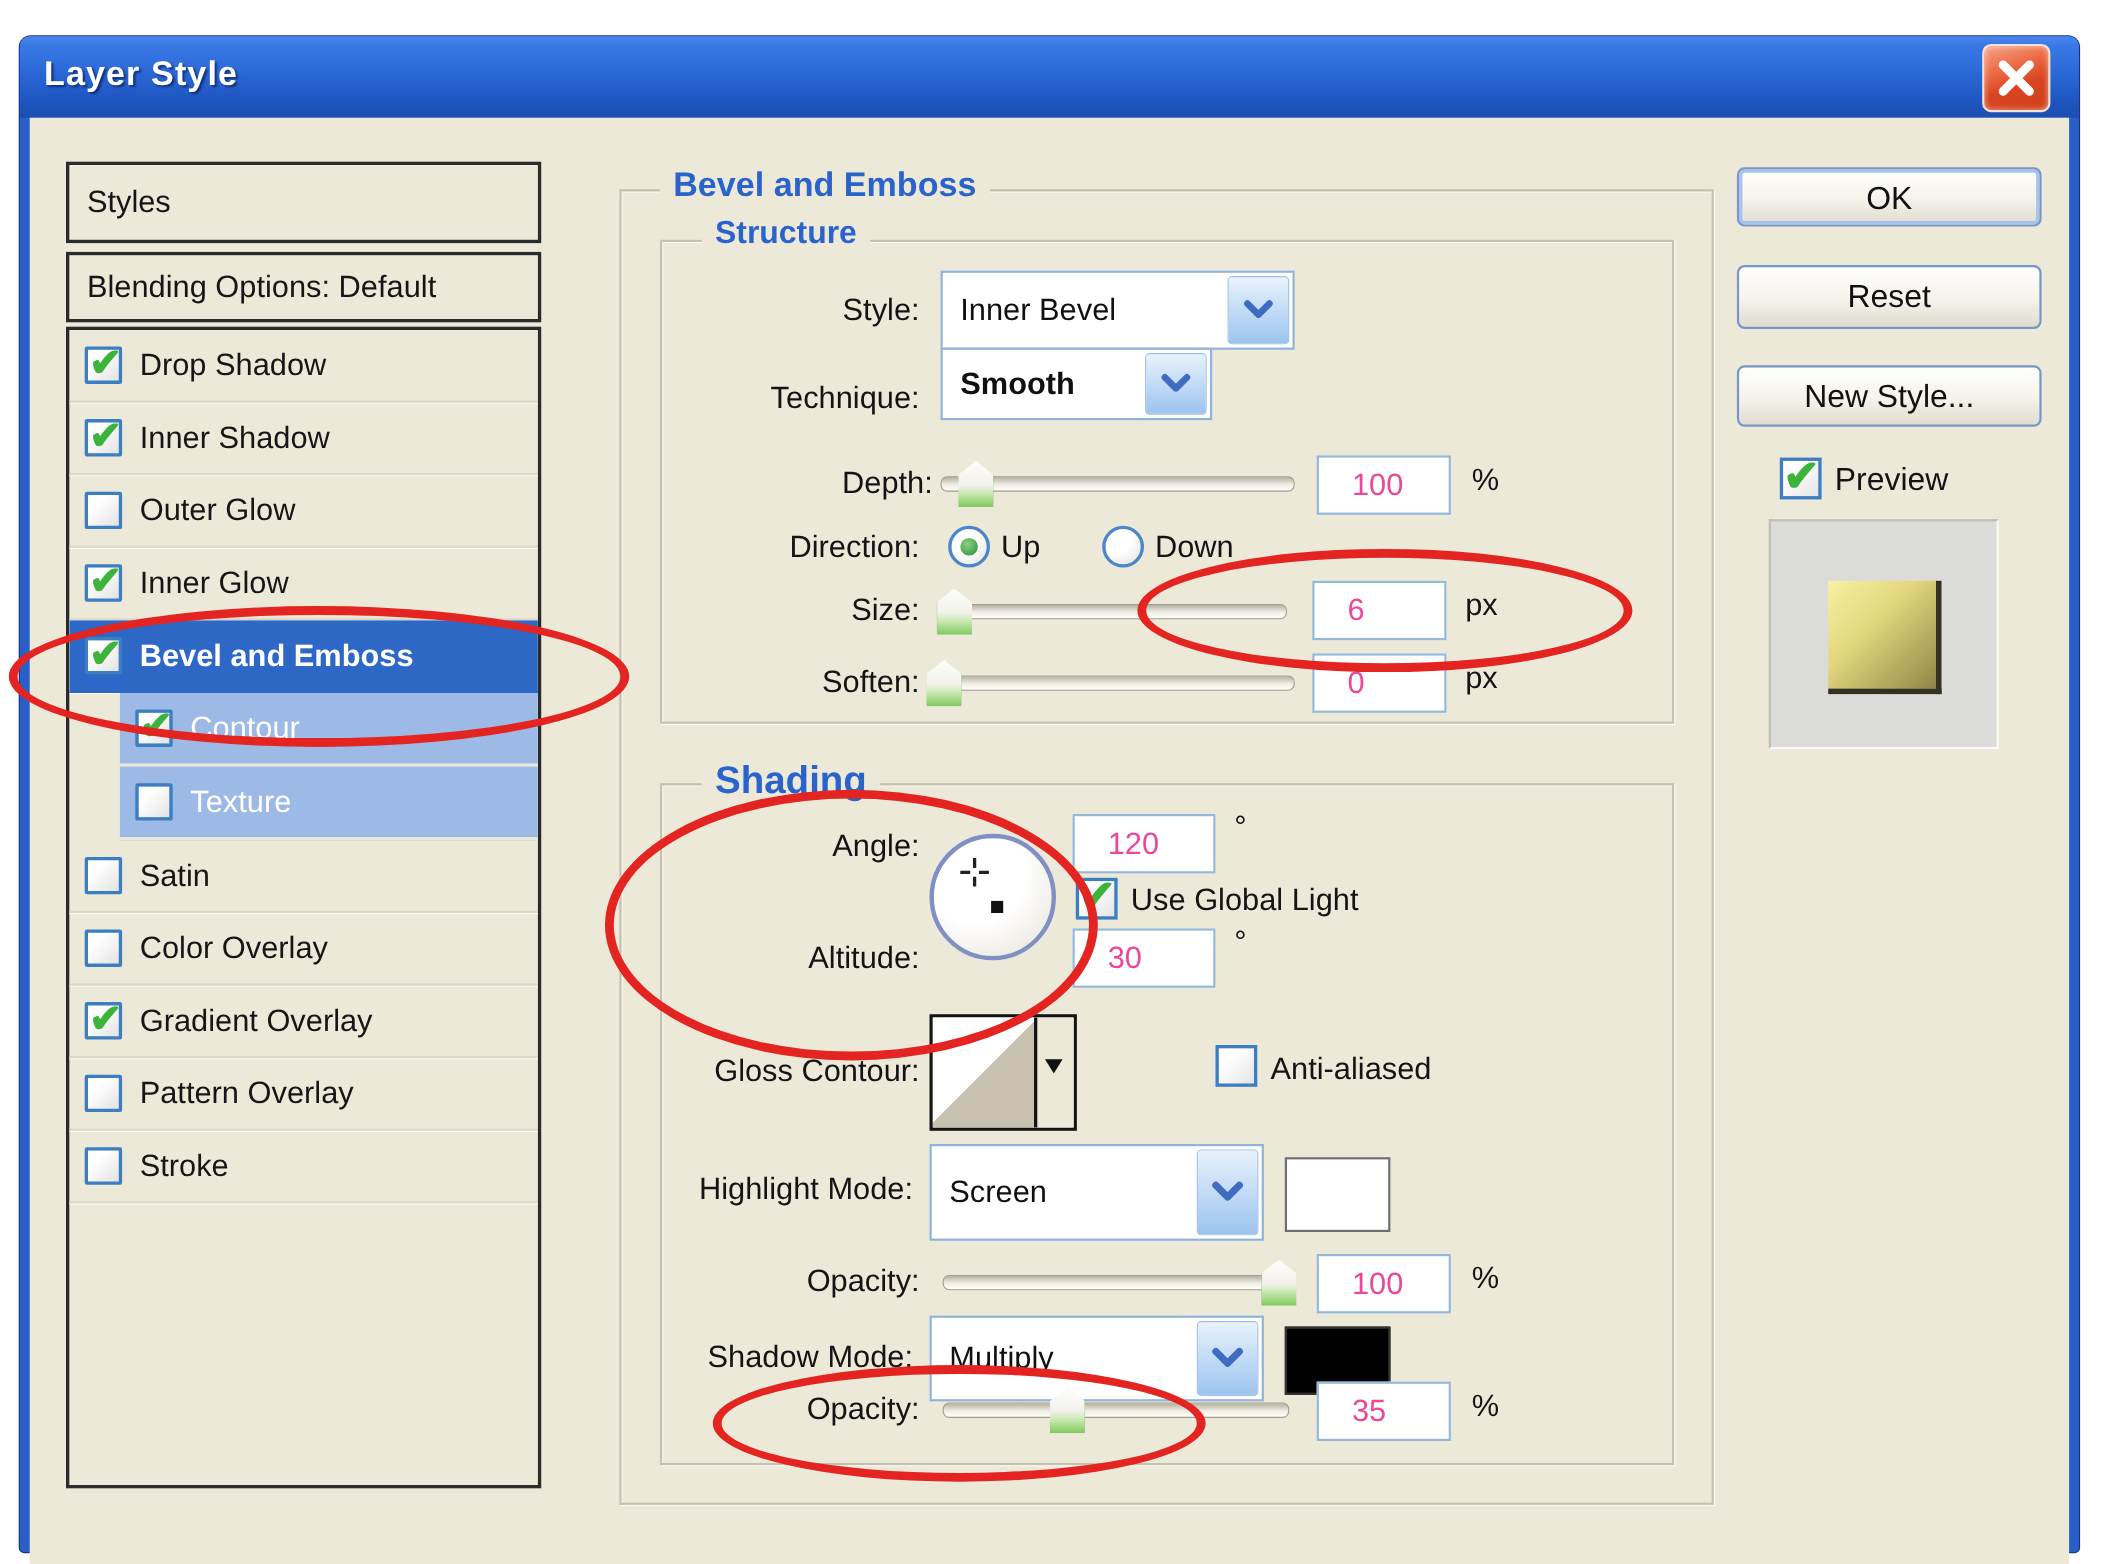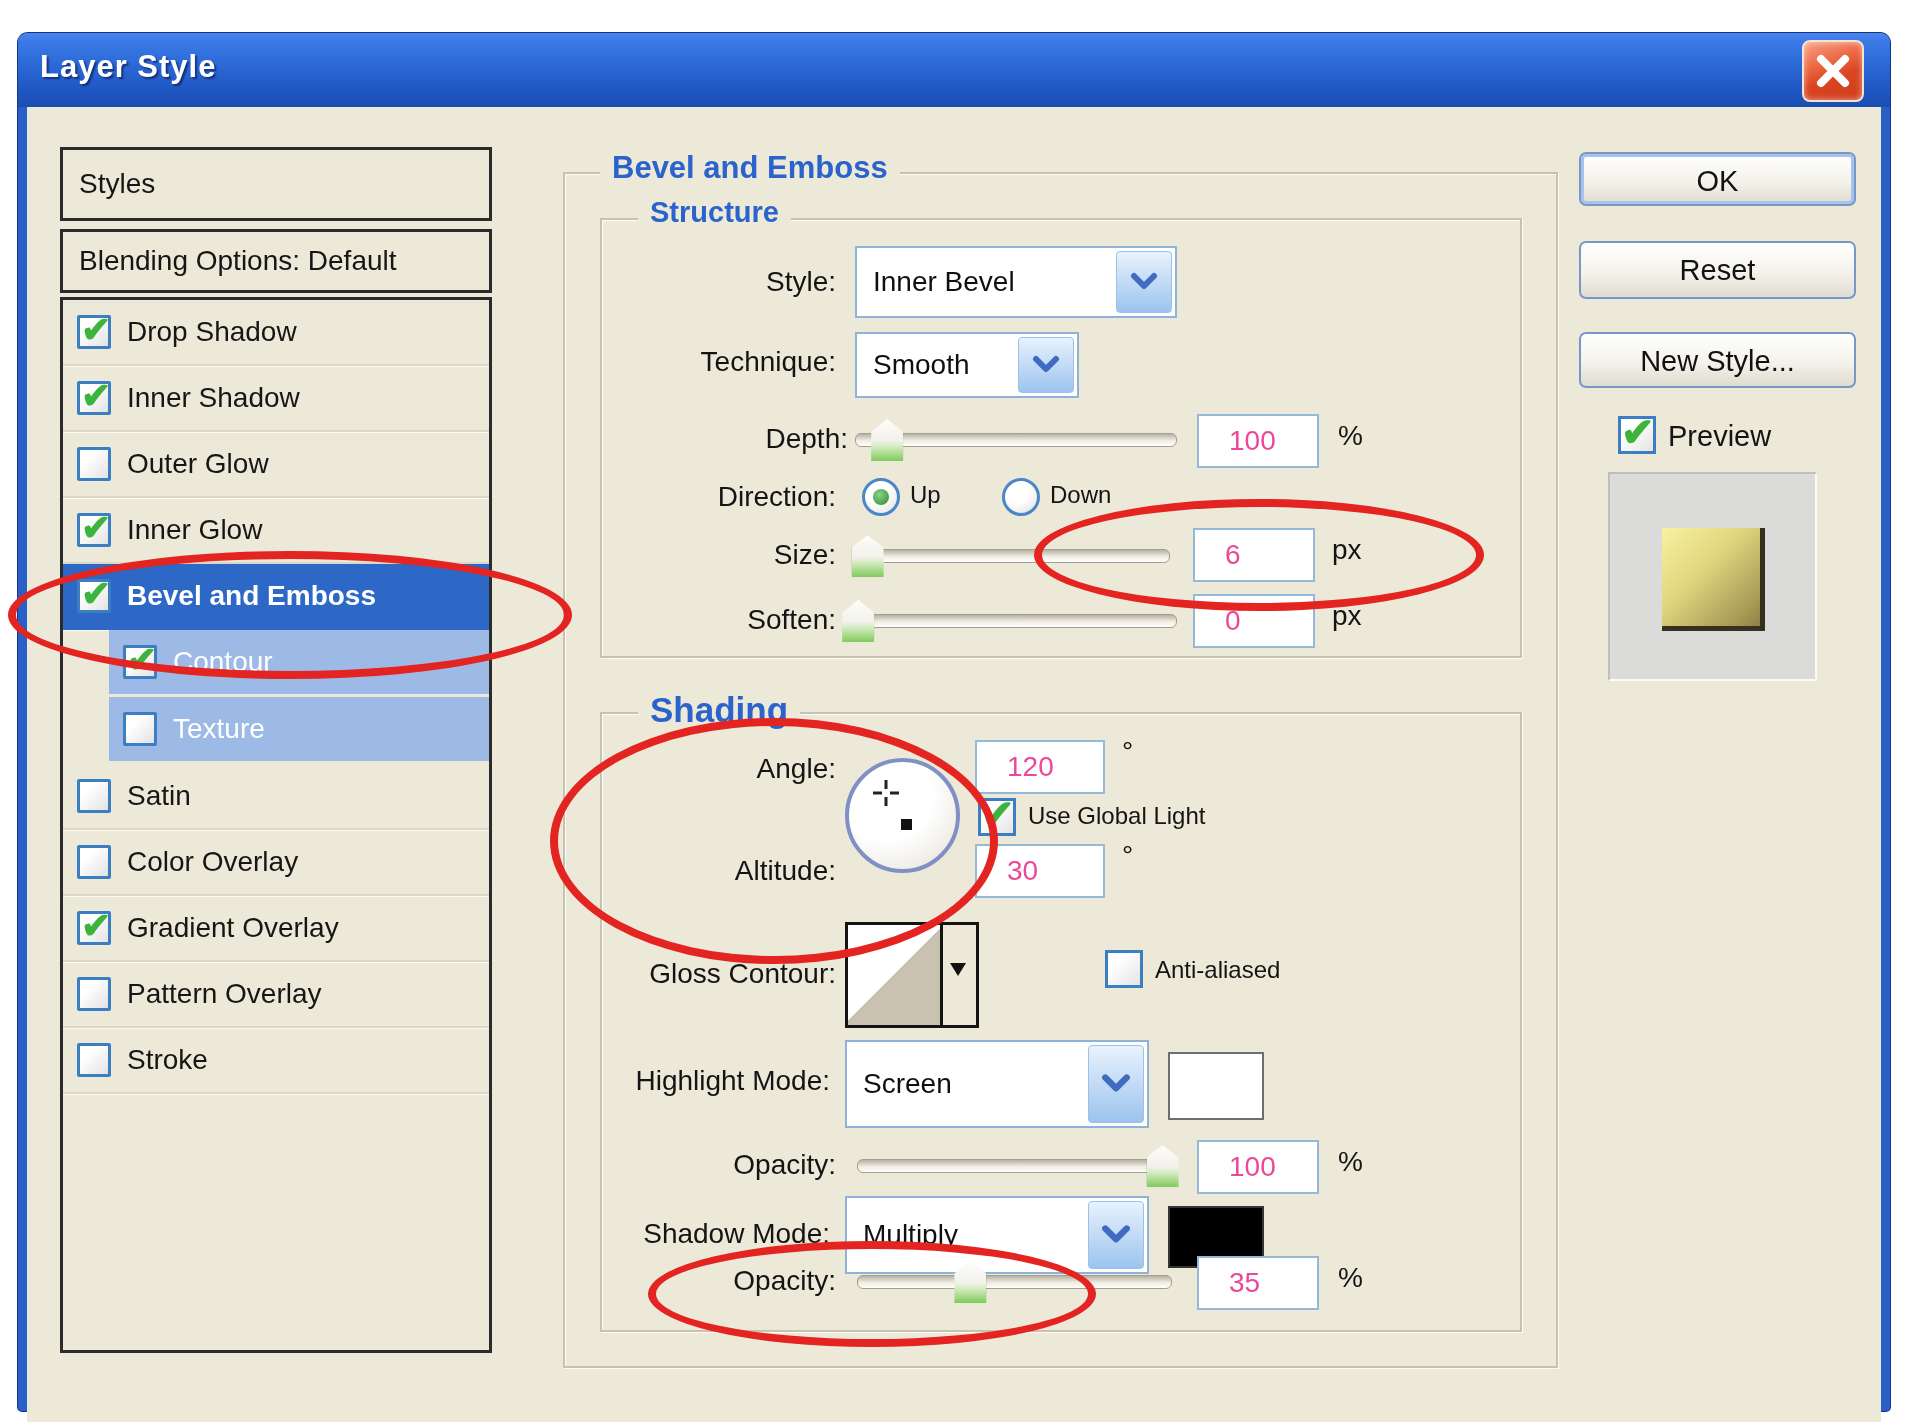--- a/index.html
+++ b/index.html
@@ -53,21 +53,21 @@
          clip-path:polygon(50% 0,100% 30%,100% 100%,0 100%,0 30%);
          background:linear-gradient(180deg,#fdfdfb 0%,#f2f1ec 52%,#cfeab9 68%,#7fca5c 100%);
          filter:drop-shadow(0 0 2px #58a040);cursor:grab;}
   .radio{position:absolute;width:38px;height:38px;border-radius:50%;box-sizing:border-box;
          border:3px solid #4a86c8;background:radial-gradient(circle at 35% 30%,#ffffff 40%,#dededa 100%);cursor:pointer;}
   .radio .dot{position:absolute;left:8px;top:8px;width:16px;height:16px;border-radius:50%;
               background:radial-gradient(circle at 40% 35%,#8ed08a 0%,#3c9a3e 80%);}
   .chk{position:absolute;width:38px;height:38px;box-sizing:border-box;border:3px solid #3c7ec2;
        background:linear-gradient(135deg,#ffffff 30%,#e4e4e4 100%);cursor:pointer;}
   .chk .mark{position:absolute;left:0px;top:-10px;font-size:40px;color:#3cb43c;font-weight:bold;}
-  .small-lbl{position:absolute;font-size:24px;color:#141414;}
+  .small-lbl{position:absolute;font-size:28px;color:#141414;}
   
   .btn{position:absolute;left:1579px;width:277px;height:56px;box-sizing:border-box;text-align:center;
        background:linear-gradient(180deg,#ffffff 0%,#f4f2ea 55%,#dfdcd0 100%);
        border:2px solid #7a96c8;border-radius:7px;font-size:29px;line-height:52px;color:#111;cursor:pointer;}
   .btn.default{box-shadow:inset 0 0 0 3px #a4c4ee;}
   
   .preview-box{position:absolute;left:1608px;top:472px;width:205px;height:205px;background:#dbdbd9;
                border-top:2px solid #c2beb0;border-left:2px solid #c2beb0;
                border-right:2px solid #fbfaf4;border-bottom:2px solid #fbfaf4;}
   .preview-chip{position:absolute;left:52px;top:54px;width:98px;height:98px;
@@ -185,21 +185,21 @@
   <div class="dd" style="left:855px;top:246px;width:322px;height:72px;">
     <span class="txt">Inner Bevel</span>
     <span class="arrow">
       <svg width="28" height="20" viewBox="0 0 28 20">
           <path d="M4 4 L14 14 L24 4" fill="none" stroke="#3f6cc0" stroke-width="6" stroke-linecap="round" stroke-linejoin="round"></path>
         </svg>
     </span>
   </div>
 
   <span class="lbl" style="left:566px;top:346px;">Technique:</span>
-  <div class="dd" style="left:855px;top:332px;width:224px;height:66px;">
+  <div class="dd" style="left:855px;top:316px;width:247px;height:66px;font-weight:bold;">
     <span class="txt">Smooth</span>
     <span class="arrow">
       <svg width="28" height="20" viewBox="0 0 28 20">
           <path d="M4 4 L14 14 L24 4" fill="none" stroke="#3f6cc0" stroke-width="6" stroke-linecap="round" stroke-linejoin="round"></path>
         </svg>
     </span>
   </div>
 
   <span class="lbl" style="left:566px;top:423px;margin-left:12px;">Depth:</span>
   <div class="slider" style="left:855px;top:419px;width:322px;">

